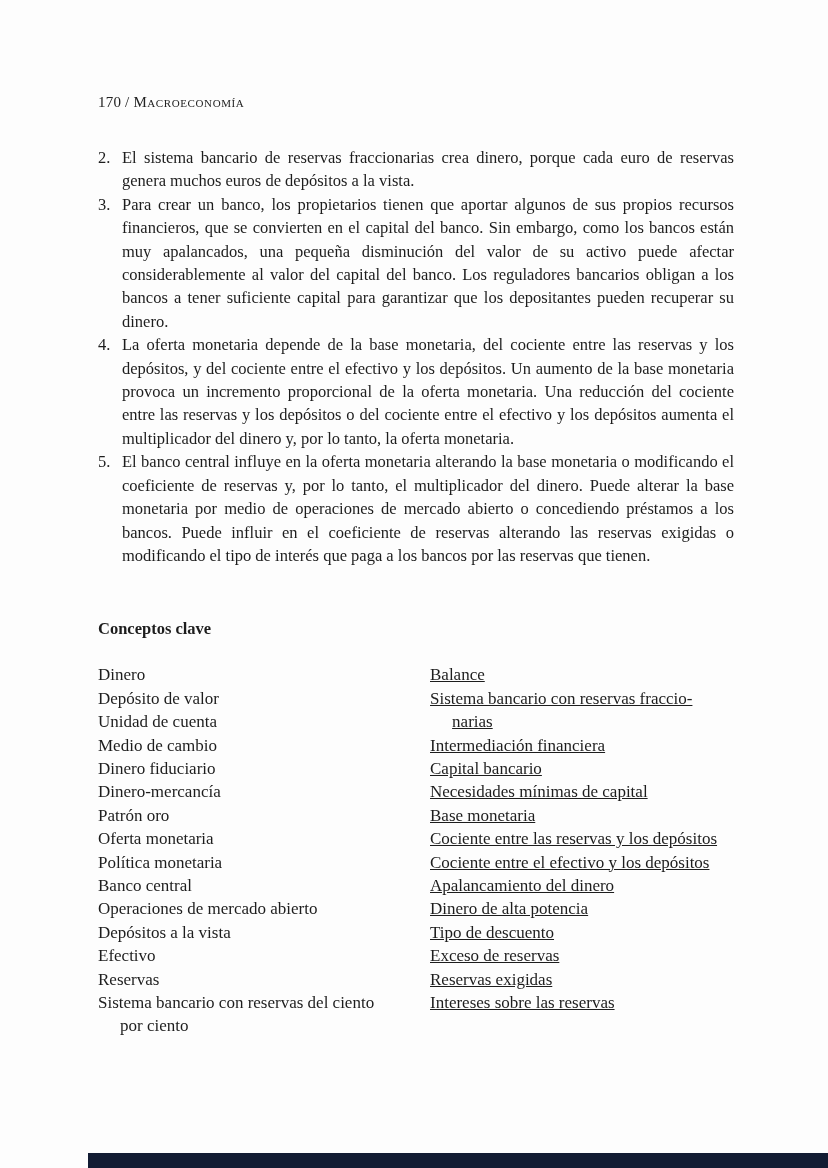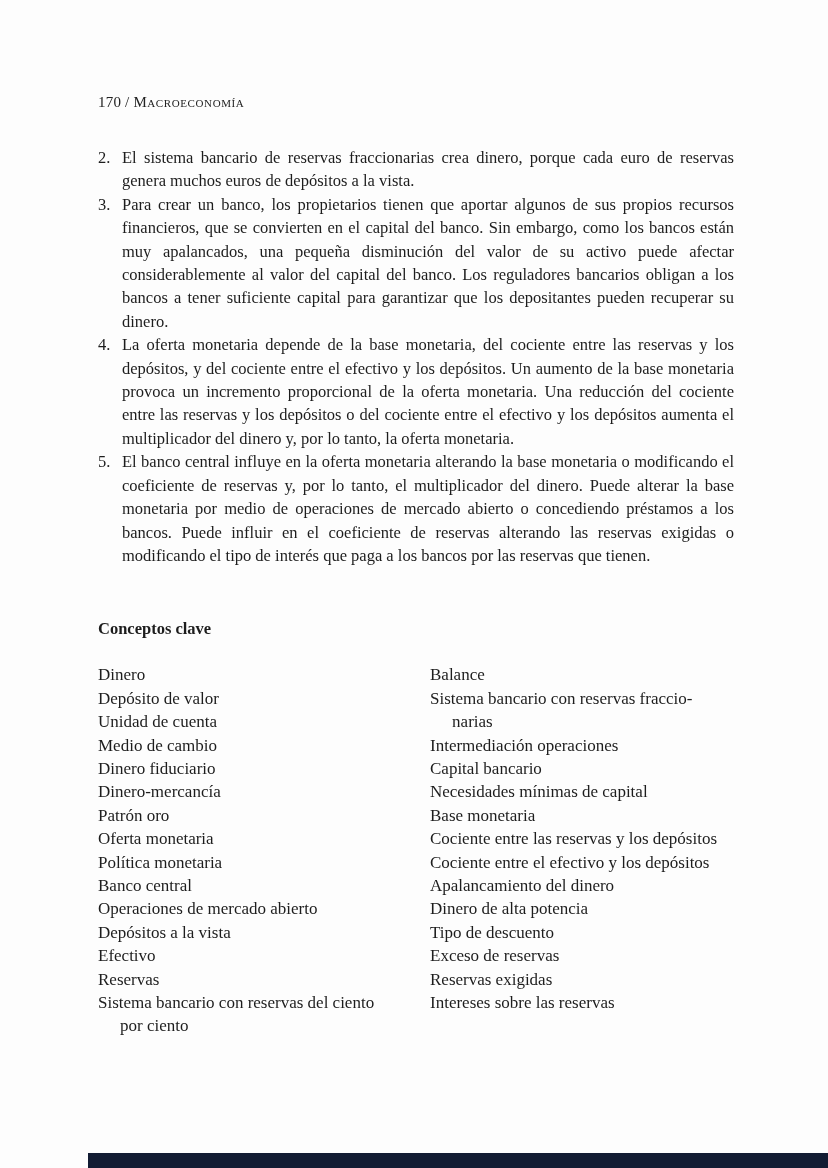--- a/index.html
+++ b/index.html
@@ -68,20 +68,21 @@
   }
   .concepts-col {
     font-size: 17px;
     line-height: 23.4px;
   }
   .concepts-col.left {
     flex: 0 0 332px;
   }
   .concepts-col.right {
     flex: 1 1 auto;
+    text-decoration: underline;
   }
   .concept-item {
     white-space: pre-line;
     padding-left: 1.3em;
     text-indent: -1.3em;
   }
   
   .footer-bar {
     position: absolute;
     left: 88px;
@@ -138,21 +139,21 @@
           <div class="concept-item">Depósitos a la vista</div>
           <div class="concept-item">Efectivo</div>
           <div class="concept-item">Reservas</div>
           <div class="concept-item">Sistema bancario con reservas del ciento
 por ciento</div>
         </div>
       <div class="concepts-col right">
           <div class="concept-item">Balance</div>
           <div class="concept-item">Sistema bancario con reservas fraccio-
 narias</div>
-          <div class="concept-item">Intermediación operaciones</div>
+          <div class="concept-item">Intermediación financiera</div>
           <div class="concept-item">Capital bancario</div>
           <div class="concept-item">Necesidades mínimas de capital</div>
           <div class="concept-item">Base monetaria</div>
           <div class="concept-item">Cociente entre las reservas y los depósitos</div>
           <div class="concept-item">Cociente entre el efectivo y los depósitos</div>
           <div class="concept-item">Apalancamiento del dinero</div>
           <div class="concept-item">Dinero de alta potencia</div>
           <div class="concept-item">Tipo de descuento</div>
           <div class="concept-item">Exceso de reservas</div>
           <div class="concept-item">Reservas exigidas</div>

